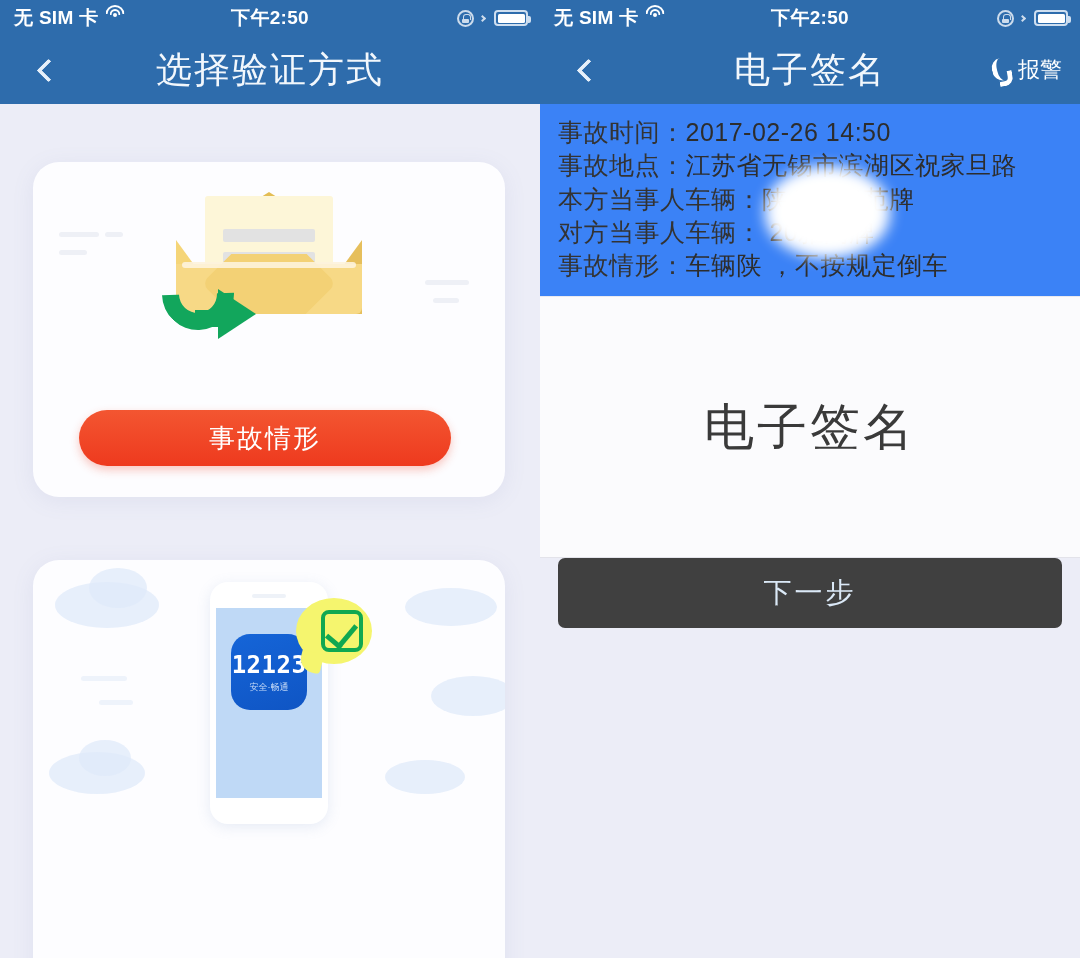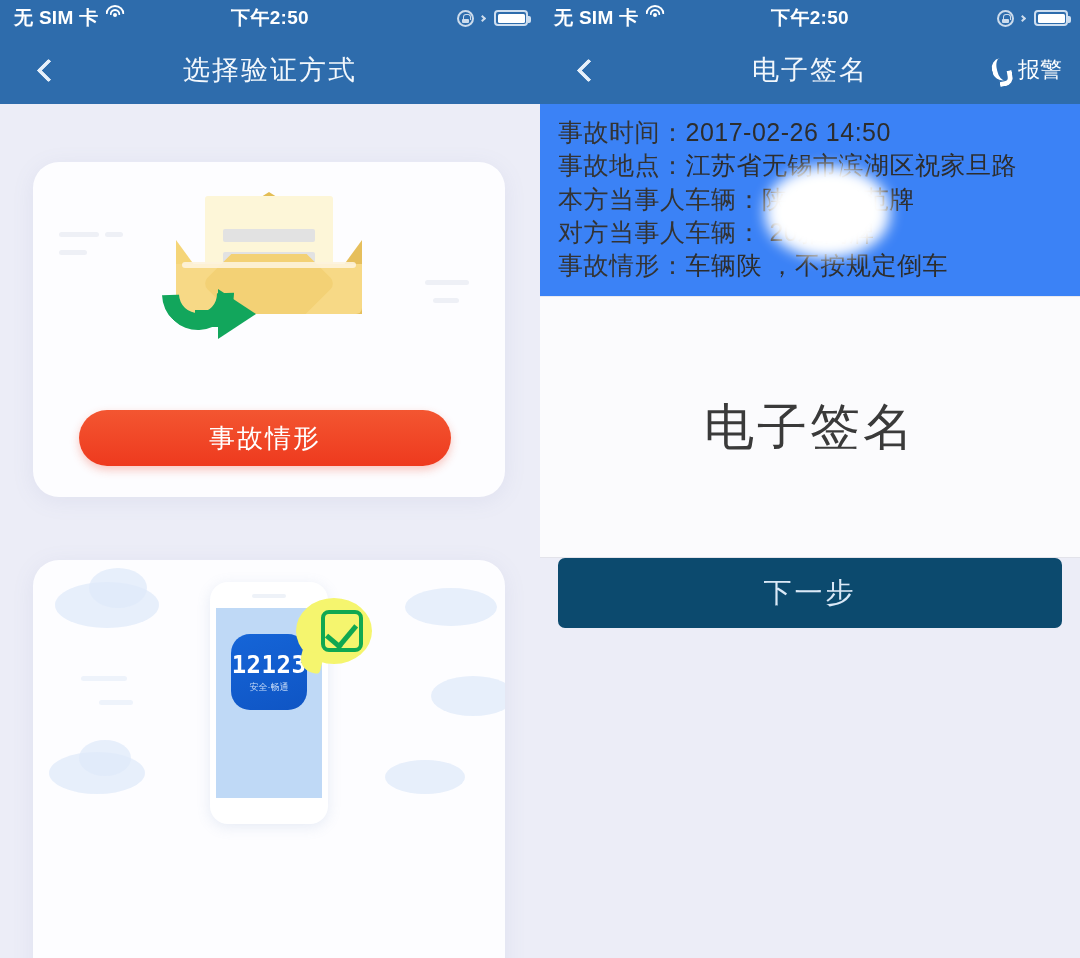--- a/index.html
+++ b/index.html
@@ -40,21 +40,21 @@
 
   
   .navbar {
     height:68px; background:#2e6cac; color:#fff; position:relative;
     display:flex; align-items:center;
   }
   .nav-back { position:absolute; left:26px; width:44px; height:44px;
     display:flex; align-items:center; justify-content:center; }
   .chev { width:17px; height:17px; border-left:4px solid #e7f0fa; border-bottom:4px solid #e7f0fa;
     transform:rotate(45deg); border-radius:2px; }
-  .nav-title { position:absolute; left:0; right:0; text-align:center; font-size:27px; letter-spacing:2px; color:#f2f7fc;}
+  .nav-title { position:absolute; left:0; right:0; text-align:center; font-size:36px; letter-spacing:2px; color:#f2f7fc;}
   .nav-right { position:absolute; right:18px; display:flex; align-items:center; gap:8px; font-size:22px; color:#ffffff;}
   .phone-ico { width:22px; height:24px; position:relative; }
   .phone-ico::before {
     content:""; position:absolute; left:4px; top:0;
     width:13px; height:23px;
     border-left:5px solid #fff;
     border-radius:10px 0 0 11px;
     transform:rotate(-12deg);
   }
   .phone-ico::after {
@@ -148,21 +148,21 @@
   .blurmask { position:absolute; left:225px; top:62px; width:125px; height:92px;
     background:#ffffff; border-radius:50%/48%; filter:blur(7px); }
   .detail-wrap { position:relative; overflow:hidden; }
 
   .signpad { background:#fbfbfd; height:262px; position:relative;
     border-top:1px solid #e9e9ef; border-bottom:1px solid #e3e3ea; cursor:pointer; }
   .signpad .txt { position:absolute; left:50%; top:50%; transform:translate(-50%,-50%);
     font-size:50px; color:#3a3a3a; letter-spacing:3px; }
 
   .tip { font-size:22px; color:#4b4b4b; padding:16px 0 12px 18px; letter-spacing:.5px; }
-  .nextbtn { margin:0 18px; height:70px; background:#0c4a6e; border-radius:7px; color:#dbe9f7;
+  .nextbtn { margin:0 18px; height:70px; background:#404040; border-radius:7px; color:#dbe9f7;
     display:flex; align-items:center; justify-content:center; font-size:28px; letter-spacing:3px;
     border:none; width:calc(100% - 36px); font-family:inherit; cursor:pointer; }
 </style>
 </head>
 <body>
 
 <div class="screens">
 
   <div class="screen">
 

